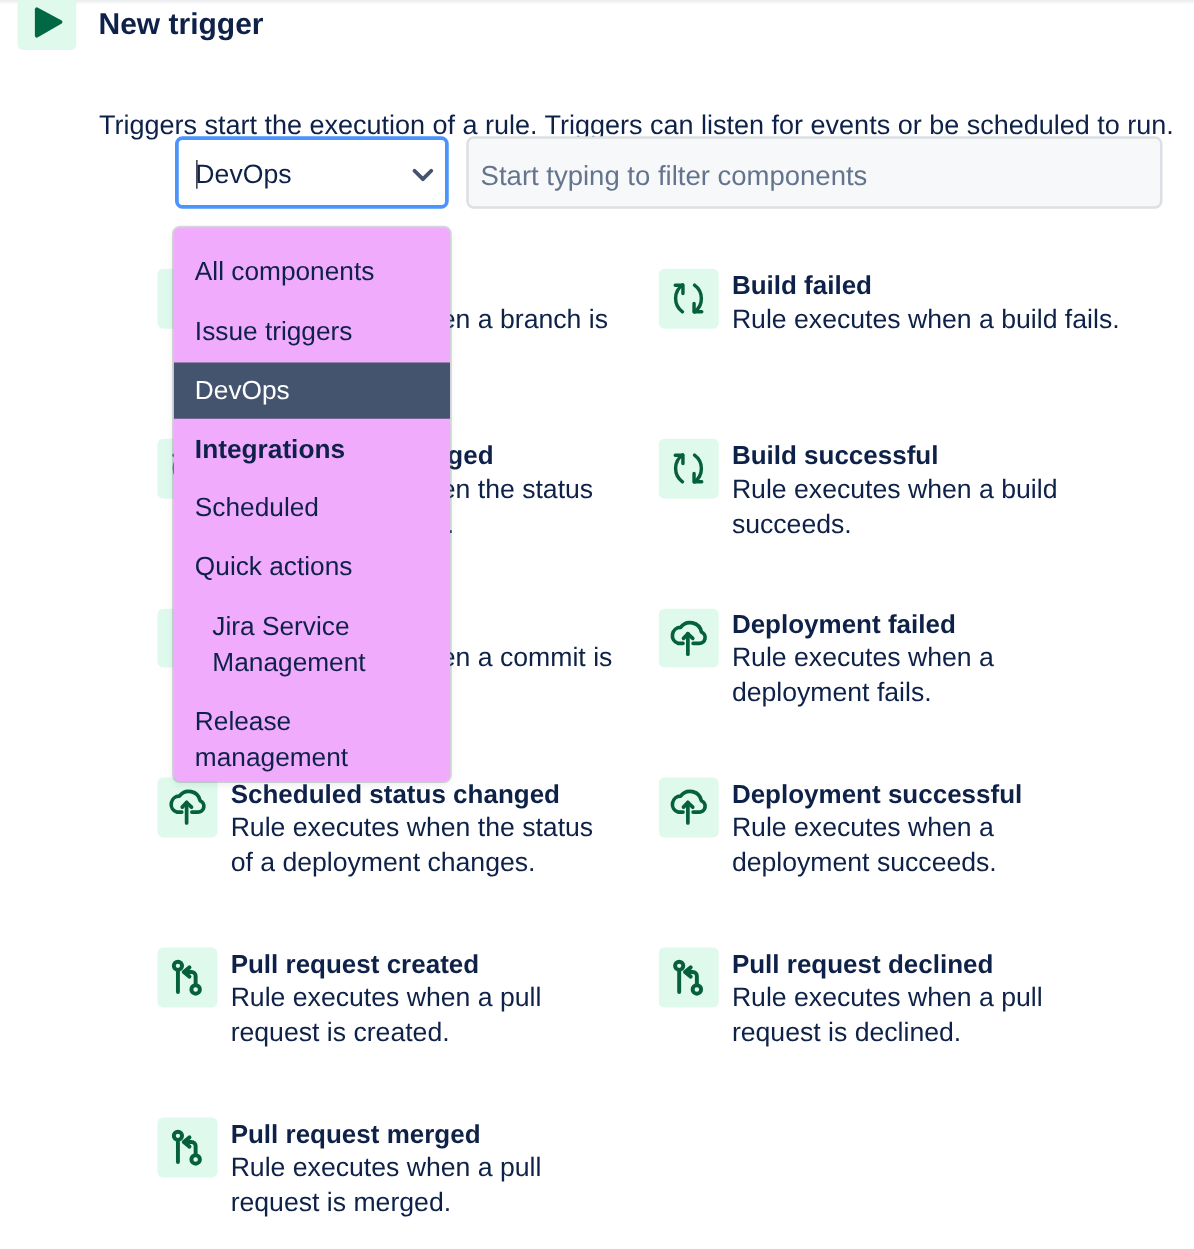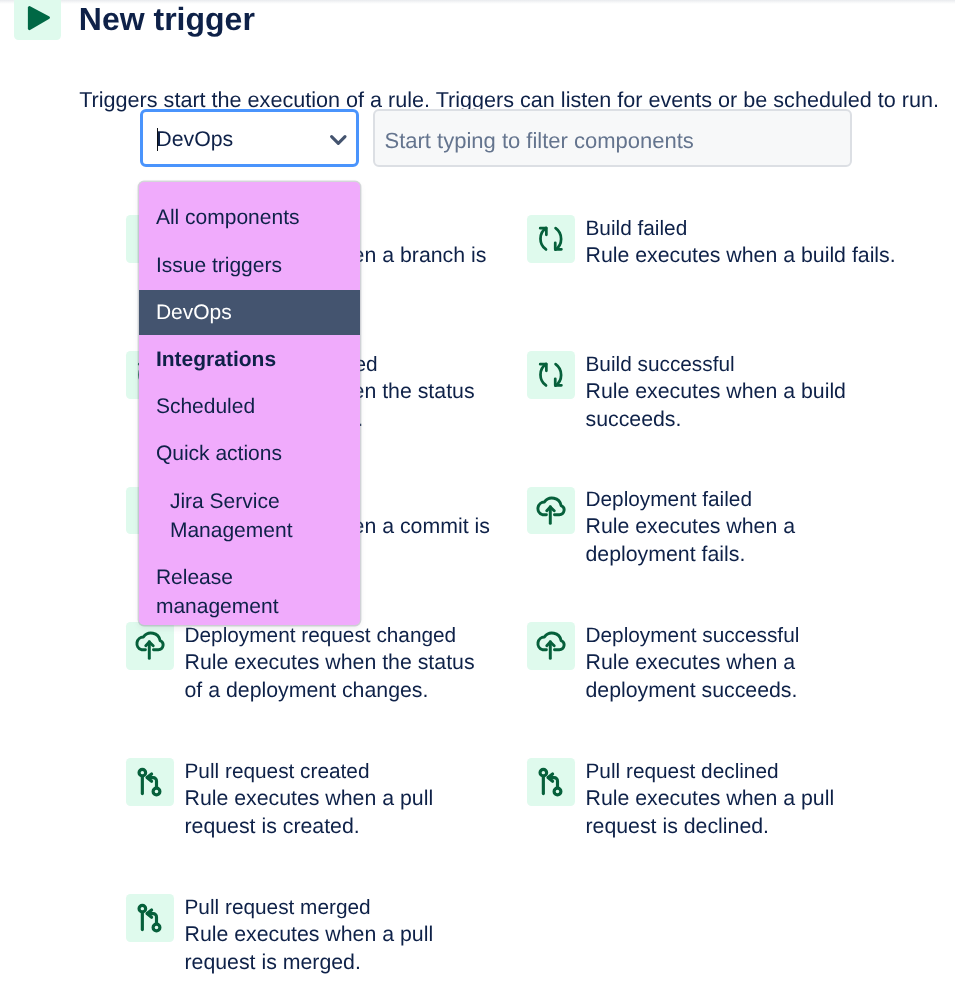--- a/index.html
+++ b/index.html
@@ -6,46 +6,46 @@
   body{width:955px;height:999px;background:#ffffff;font-family:"Liberation Sans",sans-serif;
        overflow:hidden;position:relative;-webkit-font-smoothing:antialiased;text-rendering:geometricPrecision;}
 
   .topstrip{position:absolute;left:0;top:0;width:955px;height:4px;
             background:linear-gradient(180deg,#e9ebee 0%,#f7f8f9 60%,#ffffff 100%);}
 
   
   .hdr-icon{position:absolute;left:13.8px;top:-7.5px;width:47.6px;height:47.6px;border-radius:4.5px;
             background:#dffaed;overflow:hidden;}
   .hdr-icon svg{position:absolute;left:0;top:0;}
-  .hdr-title{position:absolute;left:78.8px;top:0.8px;font-size:32px;font-weight:bold;color:#0e2148;
+  .hdr-title{position:absolute;left:78.8px;top:0.8px;font-size:24px;font-weight:bold;color:#0e2148;
              line-height:37.5px;white-space:nowrap;}
   .hdr-desc{position:absolute;left:79.2px;top:57.2px;font-size:21.6px;color:#0e2148;line-height:30px;
             white-space:nowrap;margin-top:28px;}
 
   
   .sel{position:absolute;left:139.8px;top:108.7px;width:219.4px;height:58.2px;box-sizing:border-box;
        border:3px solid #4a94fc;border-radius:6px;background:#fff;}
   .sel-caret{position:absolute;left:13.8px;top:16.2px;width:1.1px;height:23.2px;background:#0e1116;}
   .sel-val{position:absolute;left:13.5px;top:17.3px;font-size:21.3px;color:#0e2148;line-height:21px;
            white-space:nowrap;}
   .sel-chev{position:absolute;left:186.9px;top:22.9px;width:20px;height:14px;overflow:visible;display:block;}
 
-  .filter{position:absolute;left:372.8px;top:108.7px;width:479px;height:58.2px;box-sizing:border-box;
+  .filter{position:absolute;left:372.8px;top:108.7px;width:557px;height:58.2px;box-sizing:border-box;
           border:2px solid #dcdfe4;border-radius:6px;background:#f7f8f9;}
   .filter-ph{position:absolute;left:9.7px;top:19.3px;font-size:22px;color:#64748e;line-height:22px;
              white-space:nowrap;}
 
   
   .grid{position:absolute;left:0;top:0;width:955px;height:999px;}
   .item{position:absolute;width:401px;height:120px;}
   .item .ibox{position:absolute;left:0;top:0;width:47.6px;height:47.6px;border-radius:4.5px;
               background:#dffaed;overflow:hidden;}
   .item .ibox svg{position:absolute;left:0;top:0;display:block;}
   .item .txt{position:absolute;left:58.5px;top:1.7px;width:312px;}
-  .item .ttl{font-size:20.8px;font-weight:normal;color:#0e2148;line-height:24px;}
+  .item .ttl{font-size:20.8px;font-weight:bold;color:#0e2148;line-height:24px;}
   .item .dsc{font-size:21.3px;color:#0e2148;line-height:28px;}
 
   
   .menu{position:absolute;left:138.6px;top:182px;width:221.6px;height:442.6px;background:#f0abfc;
         border-radius:5px;box-shadow:0 0 0 1.4px rgba(120,125,135,0.30), 0 3px 6px rgba(110,118,132,0.14);
         overflow:hidden;z-index:50;}
   .mi{position:absolute;left:0;width:221.6px;box-sizing:border-box;
       padding:8.1px 12px 0 17.3px;font-size:21px;color:#0e2148;line-height:29.2px;}
   .mi.sel2{background:#44546f;color:#ffffff;}
 </style>
@@ -174,21 +174,21 @@
       <div class="ibox">
         <svg width="47.6" height="47.6" viewBox="0 0 47.6 47.6">
           <g fill="none" stroke="#06603b" stroke-width="2.95" stroke-linecap="round" stroke-linejoin="round">
             <path d="M19.4 27.7 H15.4 A6.55 6.55 0 0 1 17.47 14.94 A9.3 9.3 0 0 1 34.11 18.54 A4.75 4.75 0 0 1 32.35 27.7 H27.5"></path>
             <path d="M23.3 36.4 V19.8"></path>
             <path d="M19.8 23.7 L23.3 20.0 L27.2 23.7"></path>
           </g>
         </svg>
       </div>
   <div class="txt">
-    <div class="ttl">Deployment request changed</div>
+    <div class="ttl">Scheduled status changed</div>
     <div class="dsc">Rule executes when the status of a deployment changes.</div>
   </div>
     </div>
     <div class="item" style="left: 527px; top: 622.45px;">
       <div class="ibox">
         <svg width="47.6" height="47.6" viewBox="0 0 47.6 47.6">
           <g fill="none" stroke="#06603b" stroke-width="2.95" stroke-linecap="round" stroke-linejoin="round">
             <path d="M19.4 27.7 H15.4 A6.55 6.55 0 0 1 17.47 14.94 A9.3 9.3 0 0 1 34.11 18.54 A4.75 4.75 0 0 1 32.35 27.7 H27.5"></path>
             <path d="M23.3 36.4 V19.8"></path>
             <path d="M19.8 23.7 L23.3 20.0 L27.2 23.7"></path>

